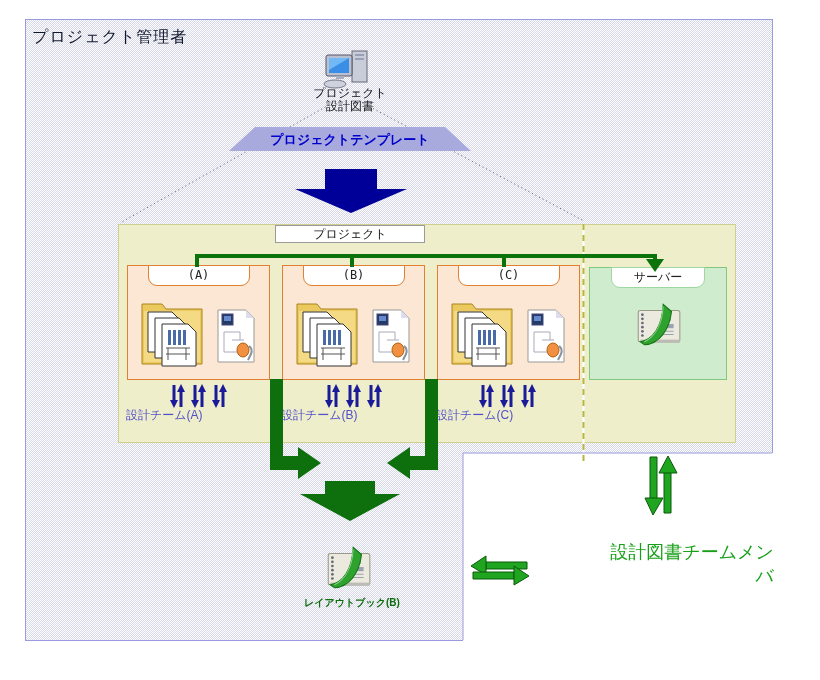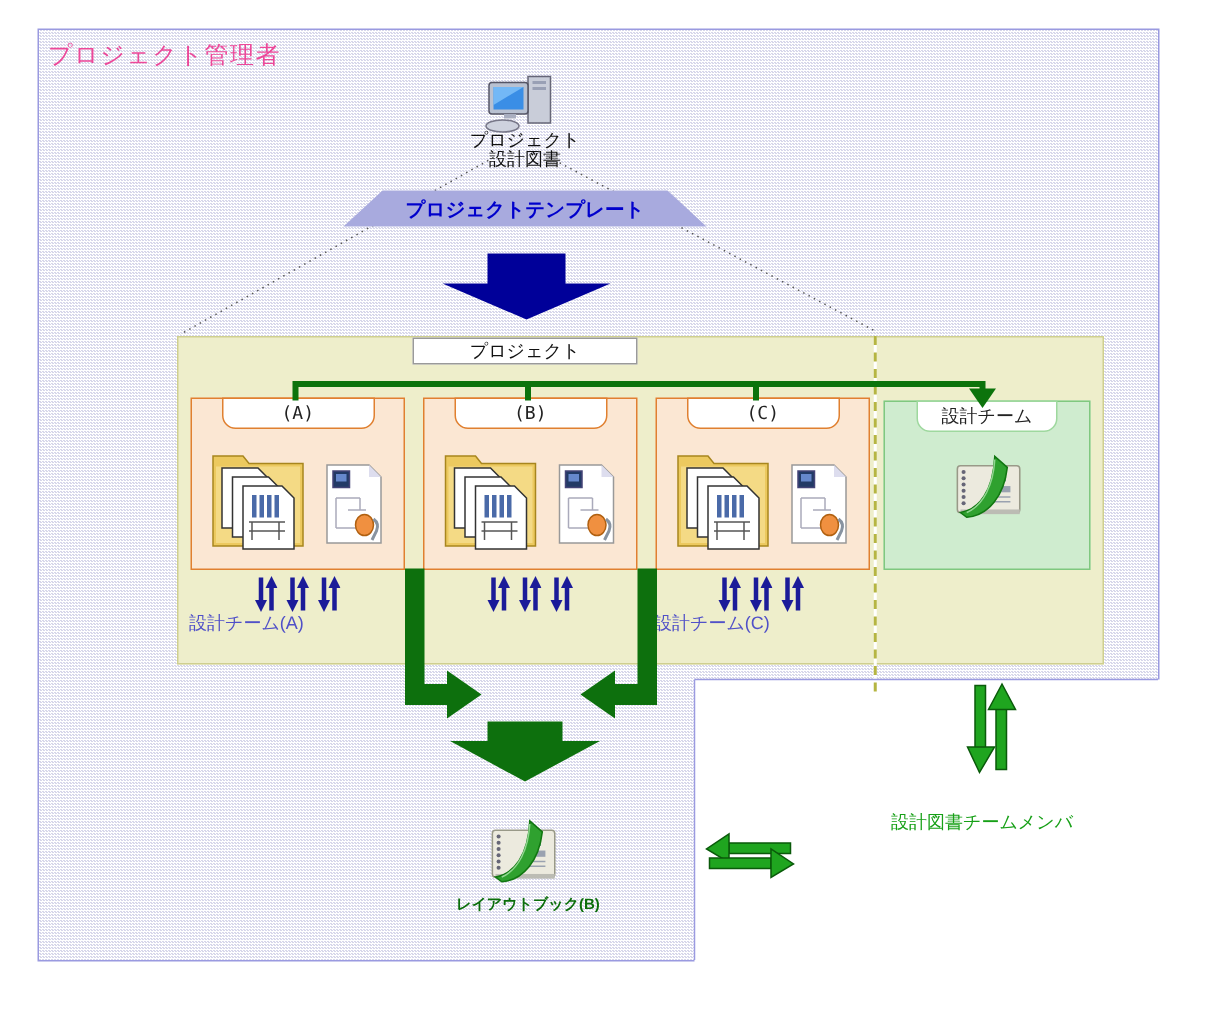--- a/index.html
+++ b/index.html
@@ -3,41 +3,41 @@
 <meta charset="utf-8">
 <style>
   html,body{margin:0;padding:0;background:#fff;}
   .stage{position:relative;width:820px;height:680px;background:#ffffff;
          font-family:"Liberation Sans","DejaVu Sans",sans-serif;overflow:hidden;}
   .abs{position:absolute;}
   .dotted-region{left:25px;top:19px;width:746px;height:620px;border:1px solid #9a9ae0;
     background-image:conic-gradient(#d7d7ea 25%,#ffffff 0 50%,#d7d7ea 0 75%,#ffffff 0);
     background-size:2px 2px;}
   .white-corner{left:463px;top:453px;width:357px;height:227px;background:#ffffff;}
-  .page-title{left:32px;top:27px;font-size:16px;color:#ec4899;letter-spacing:1px;}
+  .page-title{left:32px;top:27px;font-size:16px;color:#0f172a;letter-spacing:1px;}
   .server-icon-wrap{left:322px;top:50px;width:52px;height:40px;}
   .server-label{left:290px;top:87px;width:120px;text-align:center;font-size:12px;color:#111;line-height:13px;}
   .banner-label{left:250px;top:131px;width:200px;text-align:center;font-size:13px;font-weight:bold;color:#0000cc;font-family:Liberation Serif, serif;}
   .yellow-box{left:118px;top:224px;width:616px;height:217px;background:#eeeecb;border:1px solid #cfcf8f;}
   .project-label{left:275px;top:225px;width:148px;height:16px;background:#ffffff;border:1px solid #9a9a9a;
     text-align:center;font-size:12px;color:#111;line-height:16px;}
   .orange-box{top:265px;width:141px;height:113px;background:#fbe7d3;border:1px solid #e08030;}
   .tab{position:absolute;top:-1px;left:50%;transform:translateX(-50%);width:100px;height:19px;
     background:#ffffff;border:1px solid #e08030;border-radius:0 0 9px 9px;text-align:center;
     font-family:"DejaVu Sans Mono",monospace;font-size:12px;line-height:19px;color:#222;}
   .green-box{left:589px;top:267px;width:136px;height:111px;background:#cfeccf;border:1px solid #7fc87f;}
   .green-box .tab{border-color:#9ed89e;width:92px;font-family:"Liberation Sans","DejaVu Sans",sans-serif;}
   .icon-folder{position:absolute;left:12px;top:30px;width:66px;height:72px;}
   .icon-planfile{position:absolute;left:88px;top:42px;width:40px;height:56px;}
   .sync-trio{top:383px;width:66px;height:26px;display:flex;gap:5px;justify-content:center;}
   .team-label{top:407px;width:143px;text-align:left;font-size:12px;color:#5050c8;}
   .book-wrap-green{left:632px;top:298px;width:52px;height:50px;}
   .book-wrap-bottom{left:322px;top:541px;width:52px;height:50px;}
   .layoutbook-label{left:262px;top:596px;width:180px;text-align:center;font-size:10px;font-weight:bold;color:#0b6e0b;}
-  .member-label{left:594px;top:540px;width:180px;text-align:left;font-size:12px;color:#17a017;}
+  .member-label{left:594px;top:540px;width:180px;text-align:right;font-size:18px;color:#17a017;}
   svg.overlay{position:absolute;left:0;top:0;width:820px;height:680px;pointer-events:none;}
 </style>
 </head>
 <body>
 
 <div class="stage">
 
   <div class="abs dotted-region"></div>
   <div class="abs white-corner"></div>
 
@@ -156,21 +156,21 @@
         <rect x="6" y="6" width="11" height="11" fill="#223a66" stroke="#447"></rect>
         <rect x="8" y="8" width="7" height="5" fill="#6688cc"></rect>
         <path d="M8,24 h16 M8,24 v20 M8,44 h20 M24,24 v8 M16,32 h12" stroke="#aab" fill="none"></path>
         <ellipse cx="27" cy="42" rx="6" ry="7" fill="#f09040" stroke="#b06010"></ellipse>
         <path d="M33,38 q4,3 2,8 l-3,6" stroke="#8893a0" stroke-width="2" fill="none"></path>
       </svg>
     </span>
   </div>
 
   <div class="abs green-box">
-    <div class="tab">設計チーム</div>
+    <div class="tab">サーバー</div>
   </div>
   <div class="abs book-wrap-green">
     <svg viewBox="0 0 50 48" width="52" height="50">
       <rect x="6" y="12" width="40" height="30" rx="2" fill="#eceade" stroke="#998"></rect>
       <rect x="8" y="40" width="38" height="3" fill="#bcbcb4"></rect>
       <g fill="#667">
           <circle cx="10" cy="16" r="1.3"></circle>
           <circle cx="10" cy="20" r="1.3"></circle>
           <circle cx="10" cy="24" r="1.3"></circle>
           <circle cx="10" cy="28" r="1.3"></circle>
@@ -220,20 +220,21 @@
         <line x1="12" y1="24" x2="12" y2="7" stroke="#1b1b99" stroke-width="3"></line>
         <polygon points="8,9 16,9 12,1" fill="#1b1b99"></polygon>
       </svg>
     <svg viewBox="0 0 16 26" width="16" height="26">
         <line x1="5" y1="2" x2="5" y2="19" stroke="#1b1b99" stroke-width="3"></line>
         <polygon points="1,17 9,17 5,25" fill="#1b1b99"></polygon>
         <line x1="12" y1="24" x2="12" y2="7" stroke="#1b1b99" stroke-width="3"></line>
         <polygon points="8,9 16,9 12,1" fill="#1b1b99"></polygon>
       </svg>
   </div>
+  <div class="abs team-label" style="left:281px;">設計チーム(B)</div>
 
   <div class="abs sync-trio" style="left:474px;">
     <svg viewBox="0 0 16 26" width="16" height="26">
         <line x1="5" y1="2" x2="5" y2="19" stroke="#1b1b99" stroke-width="3"></line>
         <polygon points="1,17 9,17 5,25" fill="#1b1b99"></polygon>
         <line x1="12" y1="24" x2="12" y2="7" stroke="#1b1b99" stroke-width="3"></line>
         <polygon points="8,9 16,9 12,1" fill="#1b1b99"></polygon>
       </svg>
     <svg viewBox="0 0 16 26" width="16" height="26">
         <line x1="5" y1="2" x2="5" y2="19" stroke="#1b1b99" stroke-width="3"></line>

